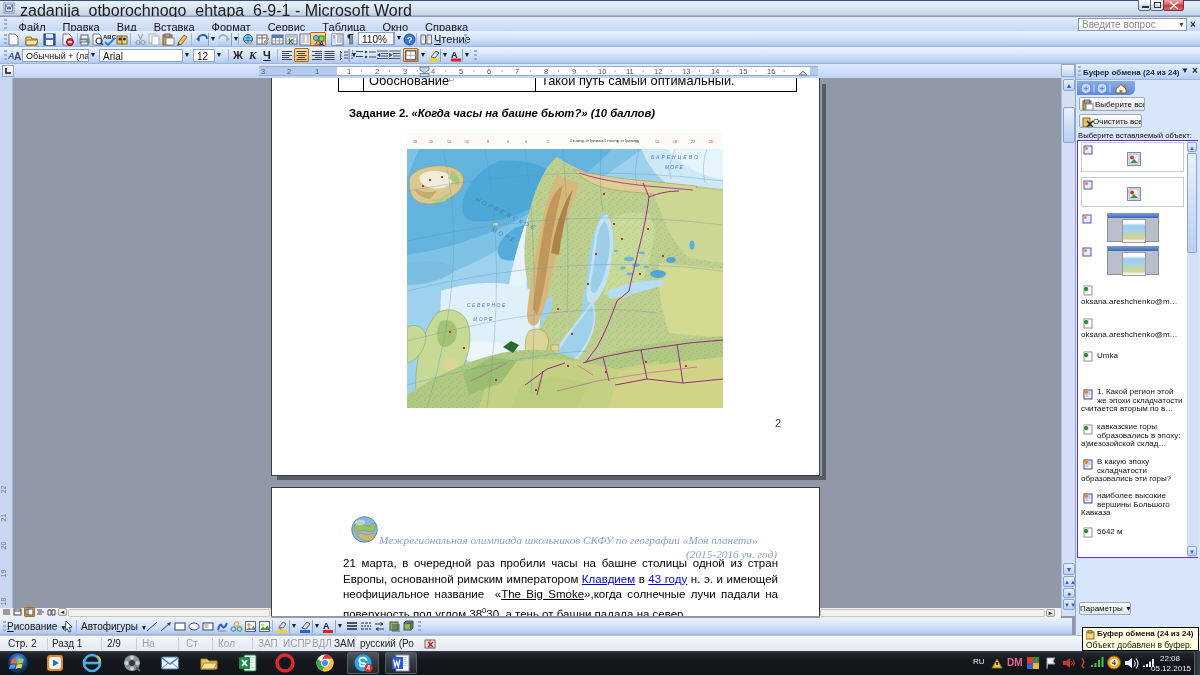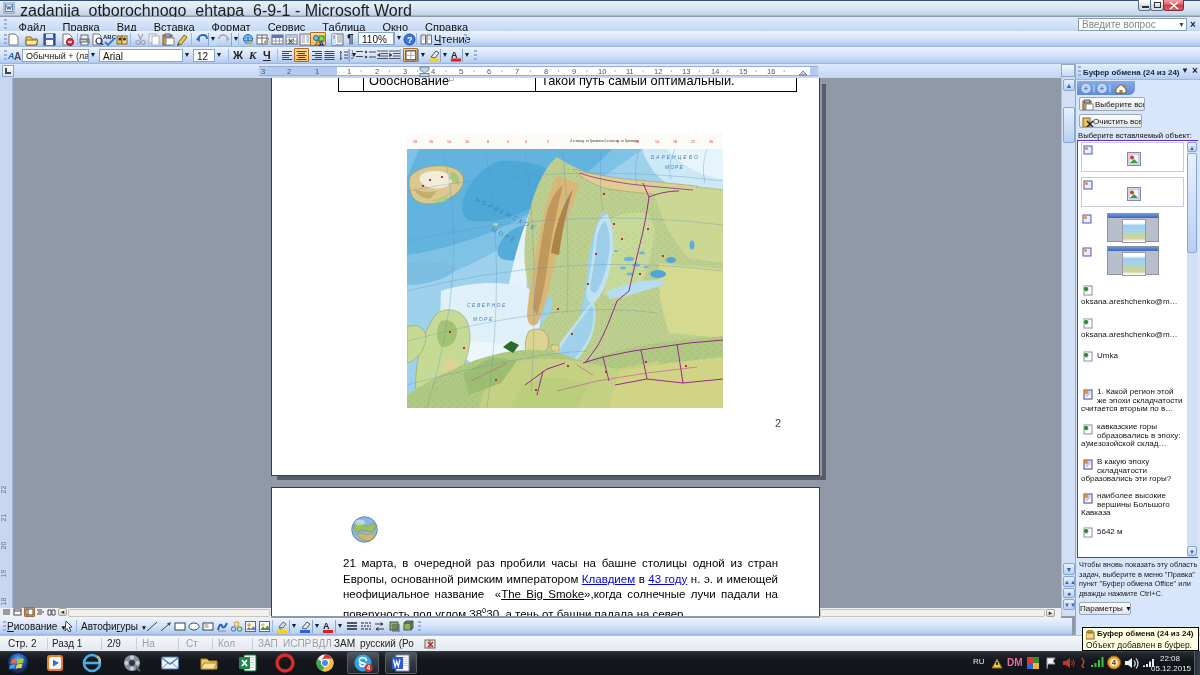--- a/index.html
+++ b/index.html
@@ -343,20 +343,21 @@
     <div class="abs pshadow" style="left:822px;top:6px;width:4px;height:395px;"></div>
     <div class="abs pshadow" style="left:277px;top:398px;width:549px;height:4px;"></div>
     <div class="abs page" id="page1">
 
       <div class="abs" style="left:66px;top:-12px;width:459px;height:27px;border:1px solid #000;"></div>
       <div class="abs" style="left:91px;top:-12px;width:1px;height:27px;background:#000;"></div>
       <div class="abs" style="left:263px;top:-12px;width:1px;height:27px;background:#000;"></div>
       <div class="abs" style="left:97px;top:-4px;font-size:12.8px;color:#000;">Обоснование<span style="font-size:7px;vertical-align:4px;">□</span></div>
       <div class="abs" style="left:269px;top:-4px;font-size:12.8px;color:#000;">Такой путь самый оптимальный.</div>
 
+      <div class="abs" style="left:77px;top:30px;font-size:11.3px;color:#000;"><b>Задание 2. <i>«Когда часы на башне бьют?» (10 баллов)</i></b></div>
 
       <svg class="abs" style="left:135px;top:56px" width="316" height="275" viewBox="0 0 316 275">
         <defs>
           <pattern id="spk" width="8" height="7" patternUnits="userSpaceOnUse">
             <rect x="1" y="1" width="0.8" height="0.8" fill="#55604a"></rect>
               <rect x="5" y="3" width="1.4" height="0.7" fill="#6a6a52"></rect>
               <rect x="3" y="5" width="0.8" height="0.7" fill="#5a6a4a"></rect>
           </pattern>
         </defs>
         <rect x="0" y="0" width="316" height="275" fill="#9ed2ec"></rect>
@@ -524,20 +525,21 @@
     </div>
 
     <div class="abs page" id="page2">
       <svg class="abs" style="left:79px;top:28px" width="27" height="27" viewBox="0 0 27 27">
         <circle cx="13.5" cy="13.5" r="12.8" fill="#88b8e0" stroke="#5a7898" stroke-width="0.8"></circle>
         <path d="M3.5 9c3-2.5 6.5-2.5 9-0.5s5.5 2 7.5 0c1.5-1.5 3.5-1.5 4.5 0l-1 5.5c-2.5 2-5.5 2-7.5 1s-5.5-1-7.5 0-4.5 0-5.5-2z" fill="#9cc060" stroke="#6a8a40" stroke-width="0.5"></path>
         <path d="M6 18c2.5-1 5-1 7 0s4.5 1 6.5 0 4-0.5 5 0.5l-2.5 4c-3 3-9.5 3-12.5 0z" fill="#ccb870" stroke="#9a8850" stroke-width="0.5"></path>
         <path d="M2.5 13c1.5-0.5 3.5 0 4.5 1l-2 3.5c-1.2-1-2.3-2.8-2.5-4.5z" fill="#b8a868"></path>
         <ellipse cx="9" cy="6.5" rx="5" ry="2.8" fill="#ffffff" opacity="0.45"></ellipse>
       </svg>
+      <div class="abs" style="left:107px;top:45px;width:400px;font-family:'Liberation Serif',serif;font-style:italic;font-size:11.3px;line-height:14px;color:#8fa0c6;white-space:nowrap;">Межрегиональная олимпиада школьников СКФУ по географии «Моя планета»<br><span style="display:block;text-align:right;padding-right:2px;">(2015-2016 уч. год)</span></div>
       <div class="abs" style="left:71px;top:68px;width:435px;font-size:11.5px;line-height:15.5px;color:#000;text-align:justify;">21 марта, в очередной раз пробили часы на башне столицы одной из стран Европы, основанной римским императором <span style="color:#0000e8;text-decoration:underline;">Клавдием</span> в <span style="color:#0000e8;text-decoration:underline;">43 году</span> н. э. и имеющей неофициальное название&nbsp; «<span style="text-decoration:underline;">The Big Smoke</span>»,когда солнечные лучи падали на поверхность под углом 38<sup style="font-size:7.5px;">0</sup>30, а тень от башни падала на север.</div>
     </div>
 
     <div class="abs" id="vscroll">
       <div class="abs lunabtn" style="top:1px;height:12px;line-height:12px;">▲</div>
       <div class="abs lunabtn" style="top:29px;height:36px;"></div>
       <div class="abs lunabtn" style="top:485px;height:12px;line-height:12px;">▼</div>
       <div class="abs lunabtn" style="top:498px;height:11px;line-height:10px;font-size:6px;">▲▲</div>
       <div class="abs lunabtn" style="top:510px;height:10px;line-height:9px;">●</div>
       <div class="abs lunabtn" style="top:521px;height:11px;line-height:10px;font-size:6px;">▼▼</div>
@@ -706,21 +708,20 @@
         наиболее высокие вершины Большого Кавказа
       </div>
       <div class="abs cliptext" style="left:3px;top:385px;width:104px;">
         <svg style="float:left;margin:0 3px 0 1px;" width="12" height="12">
             <rect x="2" y="2" width="8" height="9" fill="#fff" stroke="#88a"></rect>
             <circle cx="4" cy="5" r="2.6" fill="#2a8a3a" stroke="#fff" stroke-width="0.6"></circle>
           </svg>
         <span style="position:relative;top:2px;white-space:nowrap;">5642 м</span>
       </div>
     </div>
-    <div class="abs" style="left:3px;top:496px;width:121px;font-size:7.4px;line-height:9.5px;color:#222;">Чтобы вновь показать эту область задач, выберите в меню "Правка" пункт "Буфер обмена Office" или дважды нажмите Ctrl+C.</div>
     <div class="abs tpbtn" style="left:3px;top:538px;width:52px;height:13px;text-align:center;line-height:12px;">Параметры <span style="font-size:7px;">▼</span></div>
   </div>
 
   <div class="abs tbar" id="drawbar">
     <div class="abs grip" style="left:3px;top:3px;height:11px;"></div>
     <span class="abs" style="left:7px;top:3px;font-size:10px;color:#111;"><u>Р</u>исование <span style="font-size:6.5px;">▼</span></span>
     <svg class="abs" style="left:62px;top:2px" width="13" height="13">
         <path d="M4 1l6 6-3 0.5L9 11l-2 1-2-3.5L3 11z" fill="#fff" stroke="#345"></path>
       </svg>
     <div class="abs tsep" style="left:76px;top:2px;height:12px;"></div>

